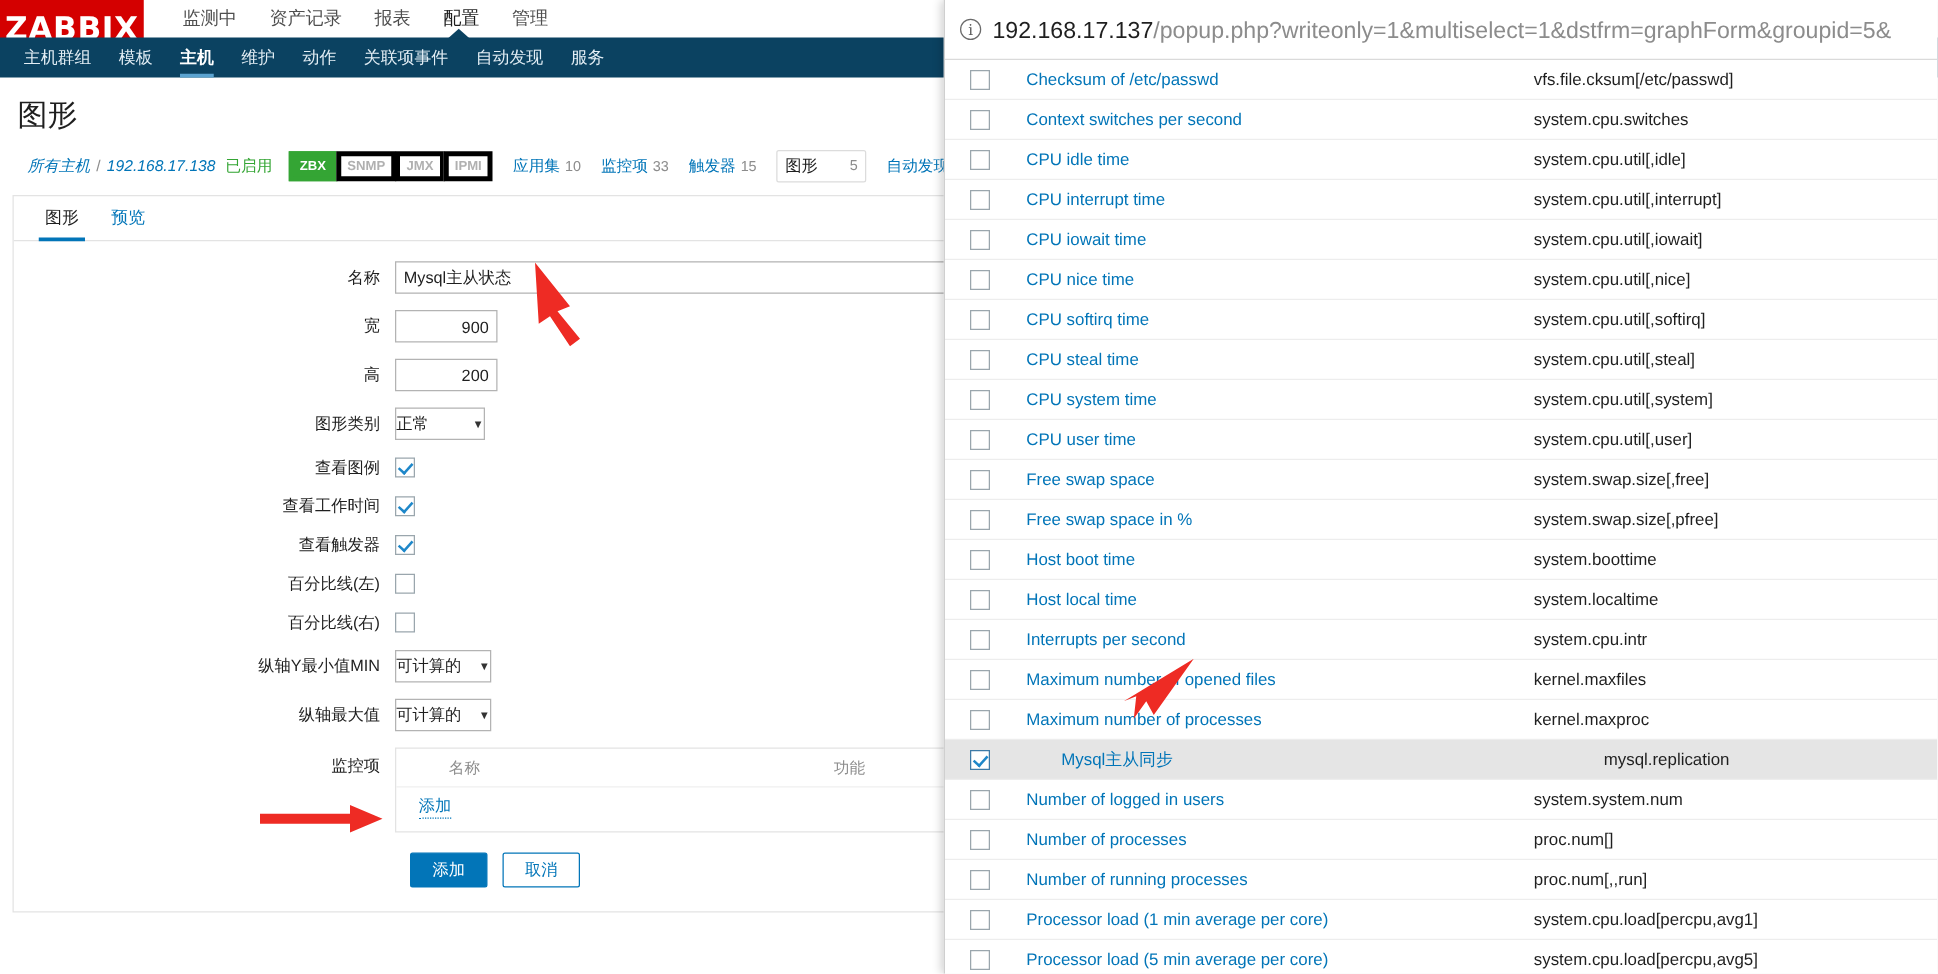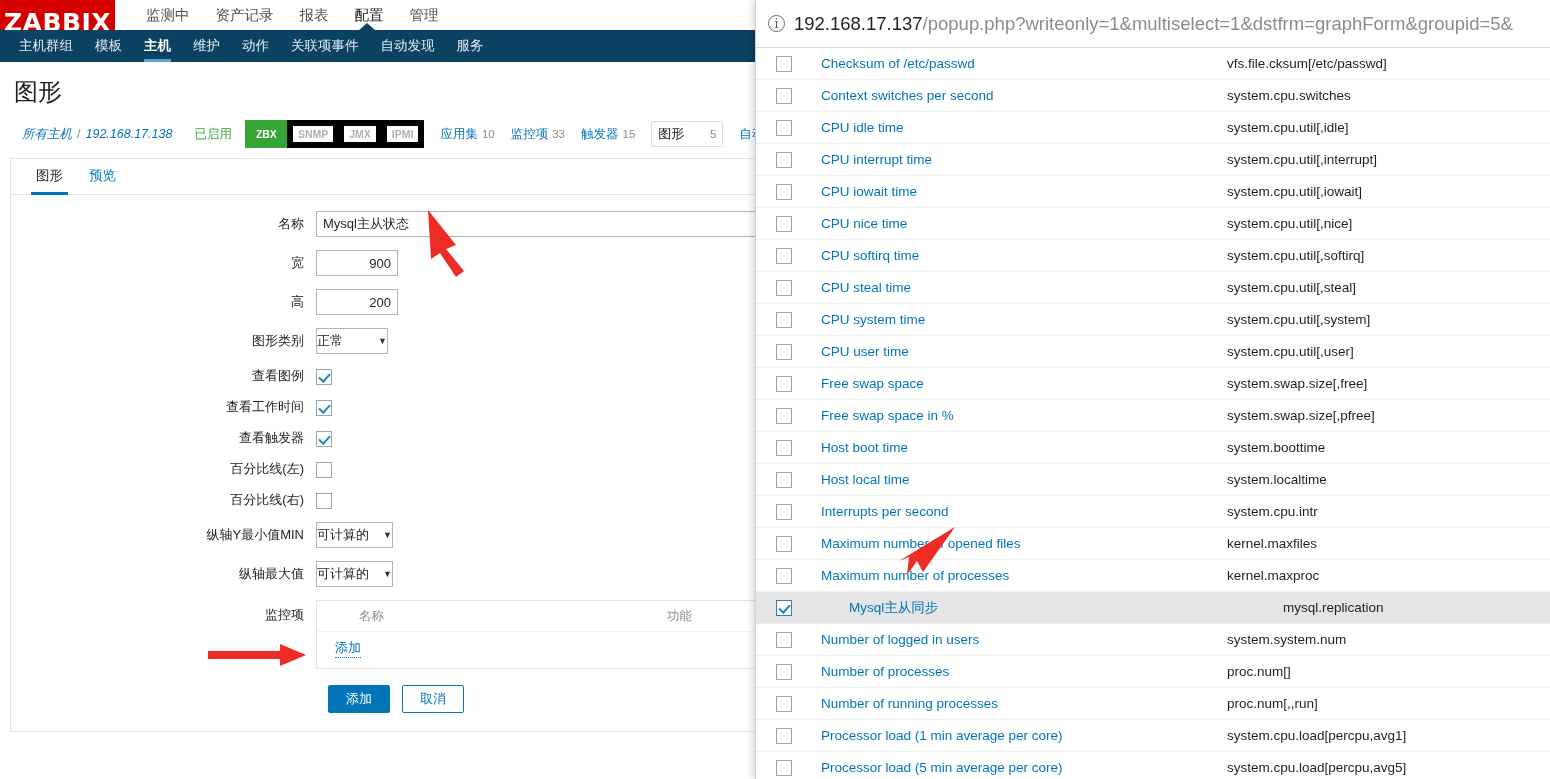--- a/index.html
+++ b/index.html
@@ -92,26 +92,26 @@
   
   .breadcrumb {
     display: flex; align-items: center;
     padding: 6px 0 10px 22px;
     font-size: 12.5px;
     gap: 0px;
     white-space: nowrap;
   }
   .bc-link { color: #0275b8; cursor: pointer; font-style: italic; }
   .bc-sep { color: #8c8c8c; padding: 0 5px; }
-  .bc-enabled { color: #34a534; margin-left: 22px; }
+  .bc-enabled { color: #34a534; margin-left: 8px; }
   .iface-group { display: flex; margin-left: 14px; }
   .iface {
     font-size: 10.5px; font-weight: bold;
     padding: 2px 5px;
-    border: 6px solid #000000;
+    border: 4px solid #000000;
     color: #b0b0b0;
     background: #ffffff;
     margin-left: -1px;
     line-height: 12px;
   }
   .iface.on { background: #34a534; border-color: #34a534; color: #ffffff; }
   .bc-count { margin-left: 16px; color: #0275b8; cursor: pointer; }
   .bc-count .num { color: #8c8c8c; margin-left: 4px; font-size: 11.5px; }
   .bc-count.sel {
     color: #1f1f1f; border: 1px solid #dcdcdc; padding: 3px 6px;

